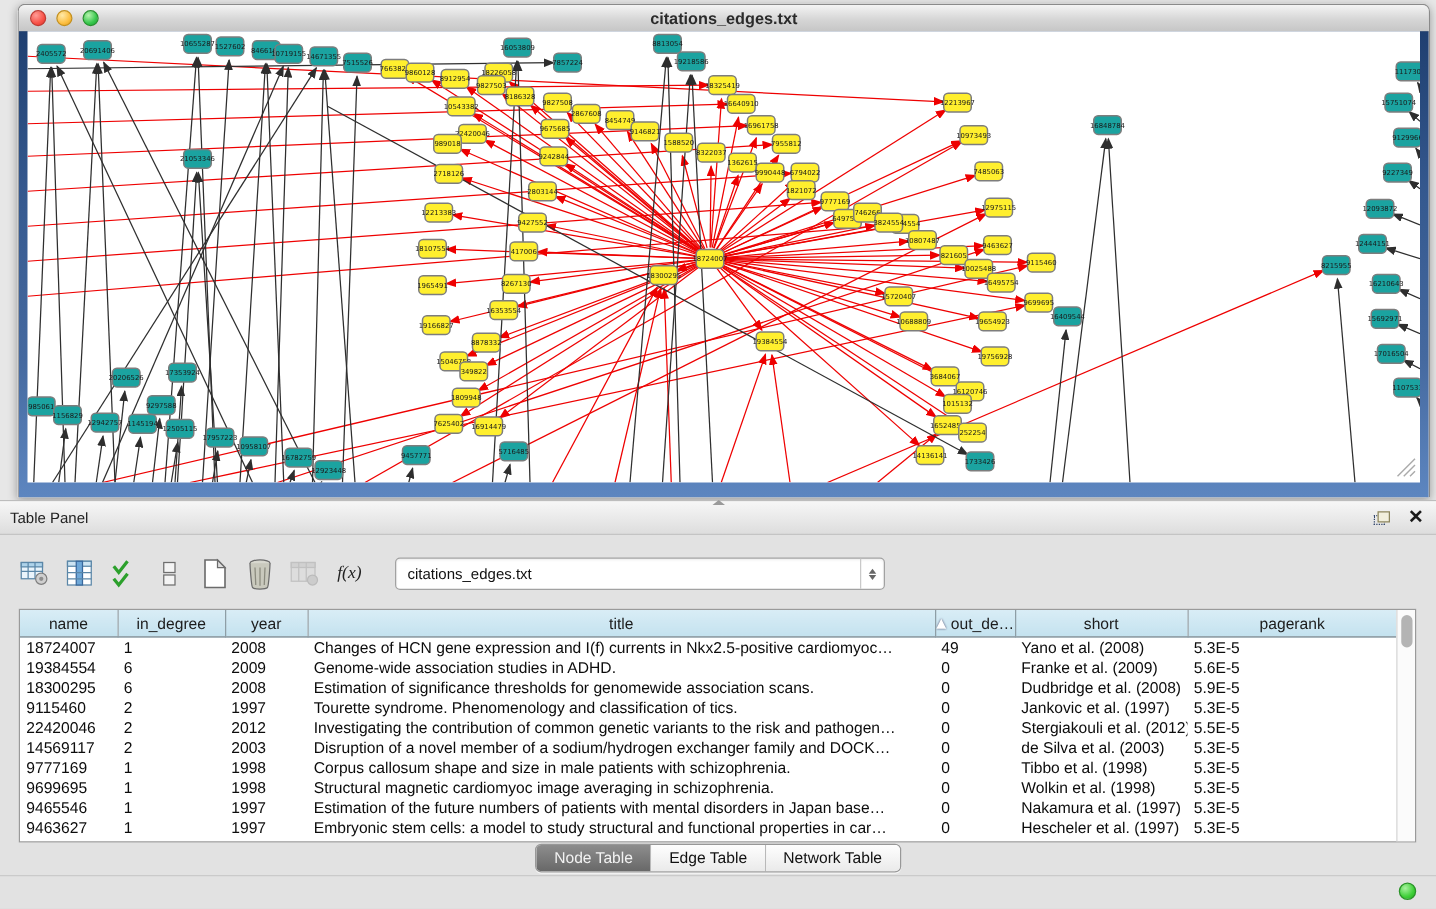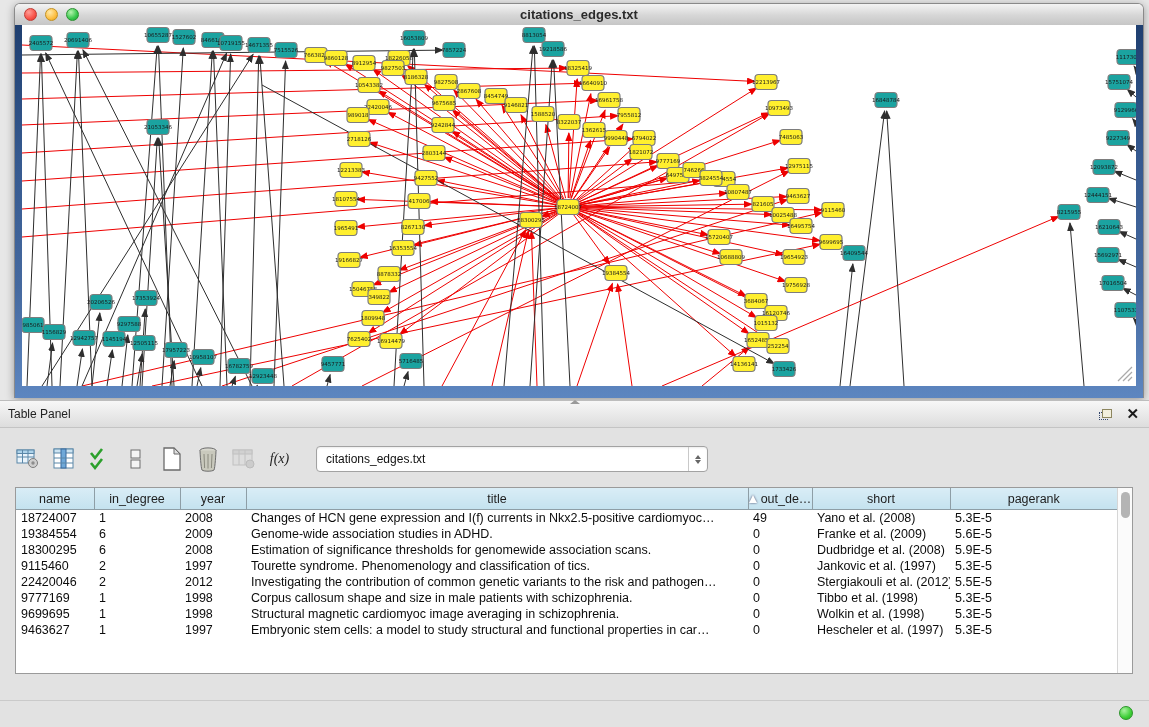--- a/index.html
+++ b/index.html
@@ -832,52 +832,77 @@
             <tr>
               <td>22420046</td>
               <td>2</td>
               <td>2012</td>
               <td>Investigating the contribution of common genetic variants to the risk and pathogen…</td>
               <td>0</td>
               <td>Stergiakouli et al. (2012)</td>
               <td>5.5E-5</td>
             </tr>
             <tr>
+              <td>14569117</td>
+              <td>2</td>
+              <td>2003</td>
+              <td>Disruption of a novel member of a sodium/hydrogen exchanger family and DOCK…</td>
+              <td>0</td>
+              <td>de Silva et al. (2003)</td>
+              <td>5.3E-5</td>
+            </tr>
+            <tr>
               <td>9777169</td>
               <td>1</td>
               <td>1998</td>
               <td>Corpus callosum shape and size in male patients with schizophrenia.</td>
               <td>0</td>
               <td>Tibbo et al. (1998)</td>
               <td>5.3E-5</td>
             </tr>
             <tr>
               <td>9699695</td>
               <td>1</td>
               <td>1998</td>
               <td>Structural magnetic cardiomyoc image averaging in schizophrenia.</td>
               <td>0</td>
               <td>Wolkin et al. (1998)</td>
               <td>5.3E-5</td>
             </tr>
             <tr>
+              <td>9465546</td>
+              <td>1</td>
+              <td>1997</td>
+              <td>Estimation of the future numbers of patients with mental disorders in Japan base…</td>
+              <td>0</td>
+              <td>Nakamura et al. (1997)</td>
+              <td>5.3E-5</td>
+            </tr>
+            <tr>
               <td>9463627</td>
               <td>1</td>
               <td>1997</td>
               <td>Embryonic stem cells: a model to study structural and functional properties in car…</td>
               <td>0</td>
               <td>Hescheler et al. (1997)</td>
               <td>5.3E-5</td>
             </tr>
           </tbody>
       </table>
       <div class="vscroll">
           <div class="vthumb"></div>
         </div>
     </div>
 
+    <div class="tabsrow">
+      <div class="seg">
+          <div class="seg-item sel">Node Table</div>
+          <div class="seg-item">Edge Table</div>
+          <div class="seg-item">Network Table</div>
+        </div>
+    </div>
 
     <div class="statusbar">
       <span class="mem">Memory: OK</span>
       <span class="memdot"></span>
     </div>
   </div>
 </div>
 
 </body></html>

